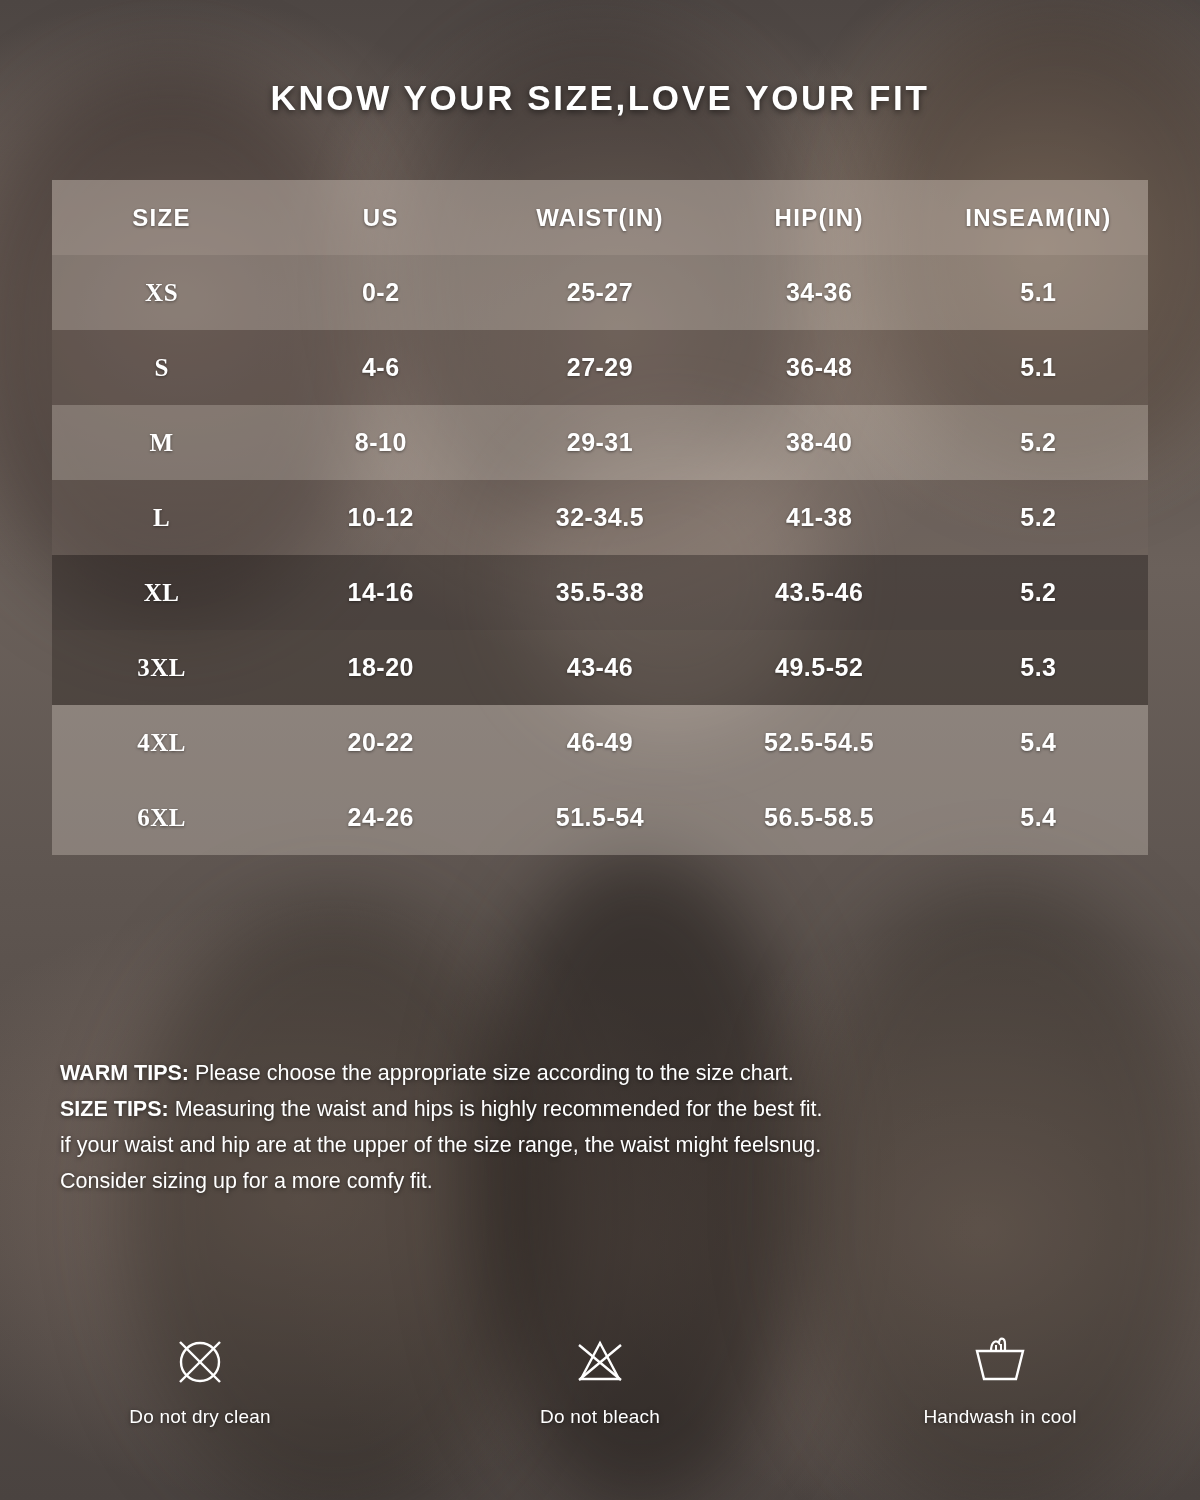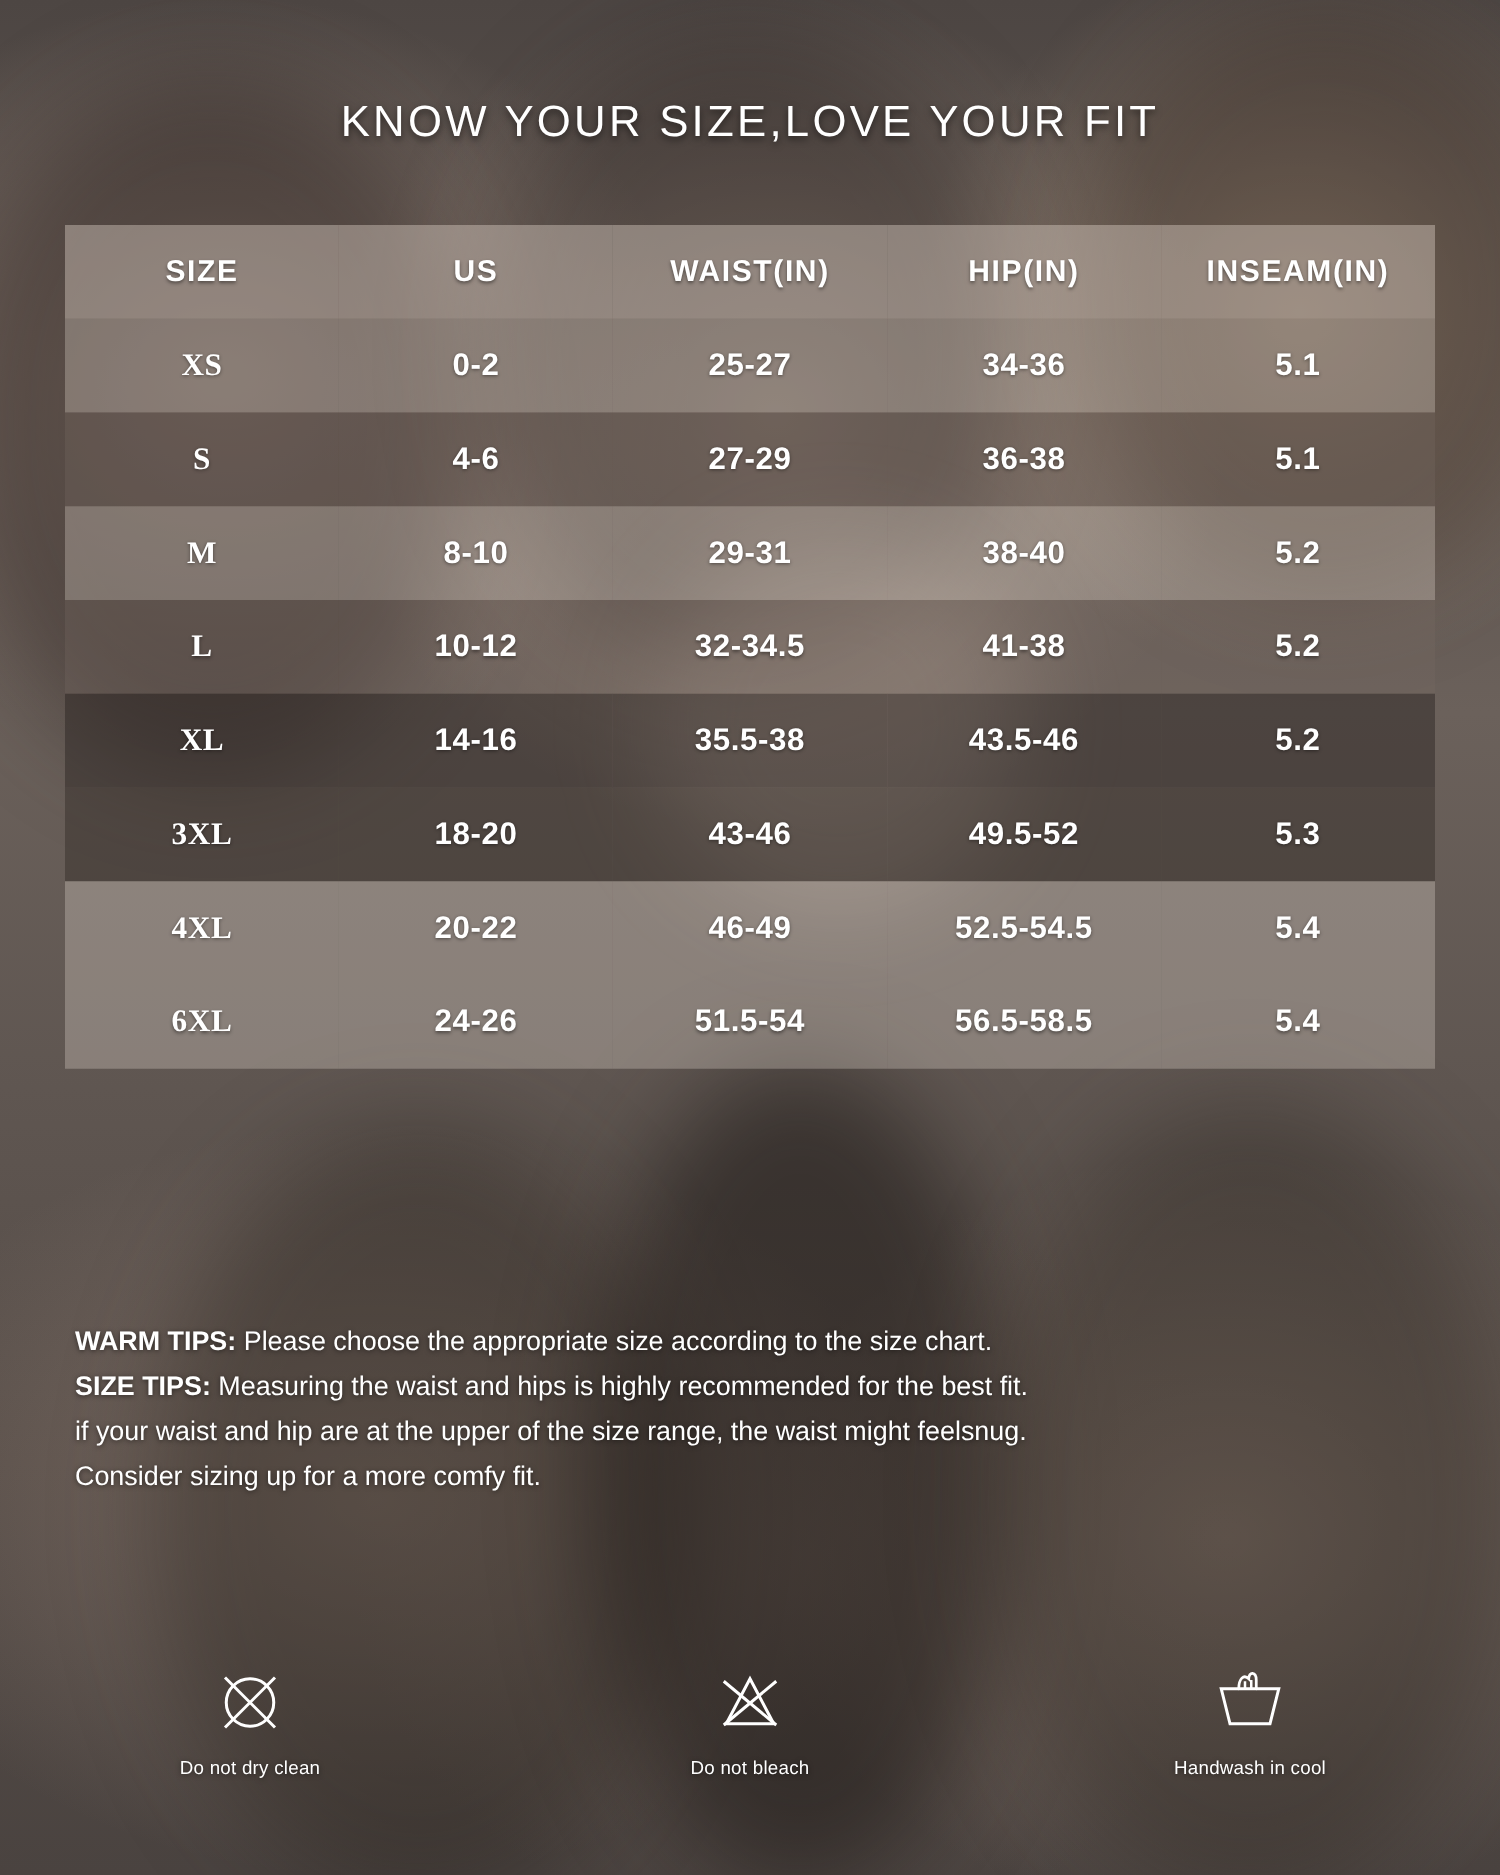--- a/index.html
+++ b/index.html
@@ -44,21 +44,21 @@
 
   .title {
     position: absolute;
     top: 78px;
     left: 0;
     width: 1200px;
     text-align: center;
     color: #ffffff;
     font-size: 35px;
     letter-spacing: 2.6px;
-    font-weight: 400;
+    font-weight: 700;
     text-shadow: 0 2px 6px rgba(0,0,0,0.55);
   }
 
   .table-wrap {
     position: absolute;
     left: 52px;
     top: 180px;
     width: 1096px;
   }
   table.size-chart {
@@ -115,21 +115,21 @@
     color: #ffffff;
   }
   .care .glyph {
     height: 64px;
     display: flex;
     align-items: center;
     justify-content: center;
   }
   .care .cap {
     margin-top: 12px;
-    font-size: 15px;
+    font-size: 19px;
     letter-spacing: 0.2px;
     text-shadow: 0 1px 4px rgba(0,0,0,0.5);
   }
   svg { display: block; }
 </style>
 </head>
 <body>
 
 <div class="page">
 
@@ -159,21 +159,21 @@
           <td class="col-size">XS</td>
           <td class="col-us">0-2</td>
           <td class="col-waist">25-27</td>
           <td class="col-hip">34-36</td>
           <td class="col-inseam">5.1</td>
         </tr>
         <tr class="even">
           <td class="col-size">S</td>
           <td class="col-us">4-6</td>
           <td class="col-waist">27-29</td>
-          <td class="col-hip">36-38</td>
+          <td class="col-hip">36-48</td>
           <td class="col-inseam">5.1</td>
         </tr>
         <tr class="odd">
           <td class="col-size">M</td>
           <td class="col-us">8-10</td>
           <td class="col-waist">29-31</td>
           <td class="col-hip">38-40</td>
           <td class="col-inseam">5.2</td>
         </tr>
         <tr class="even">

